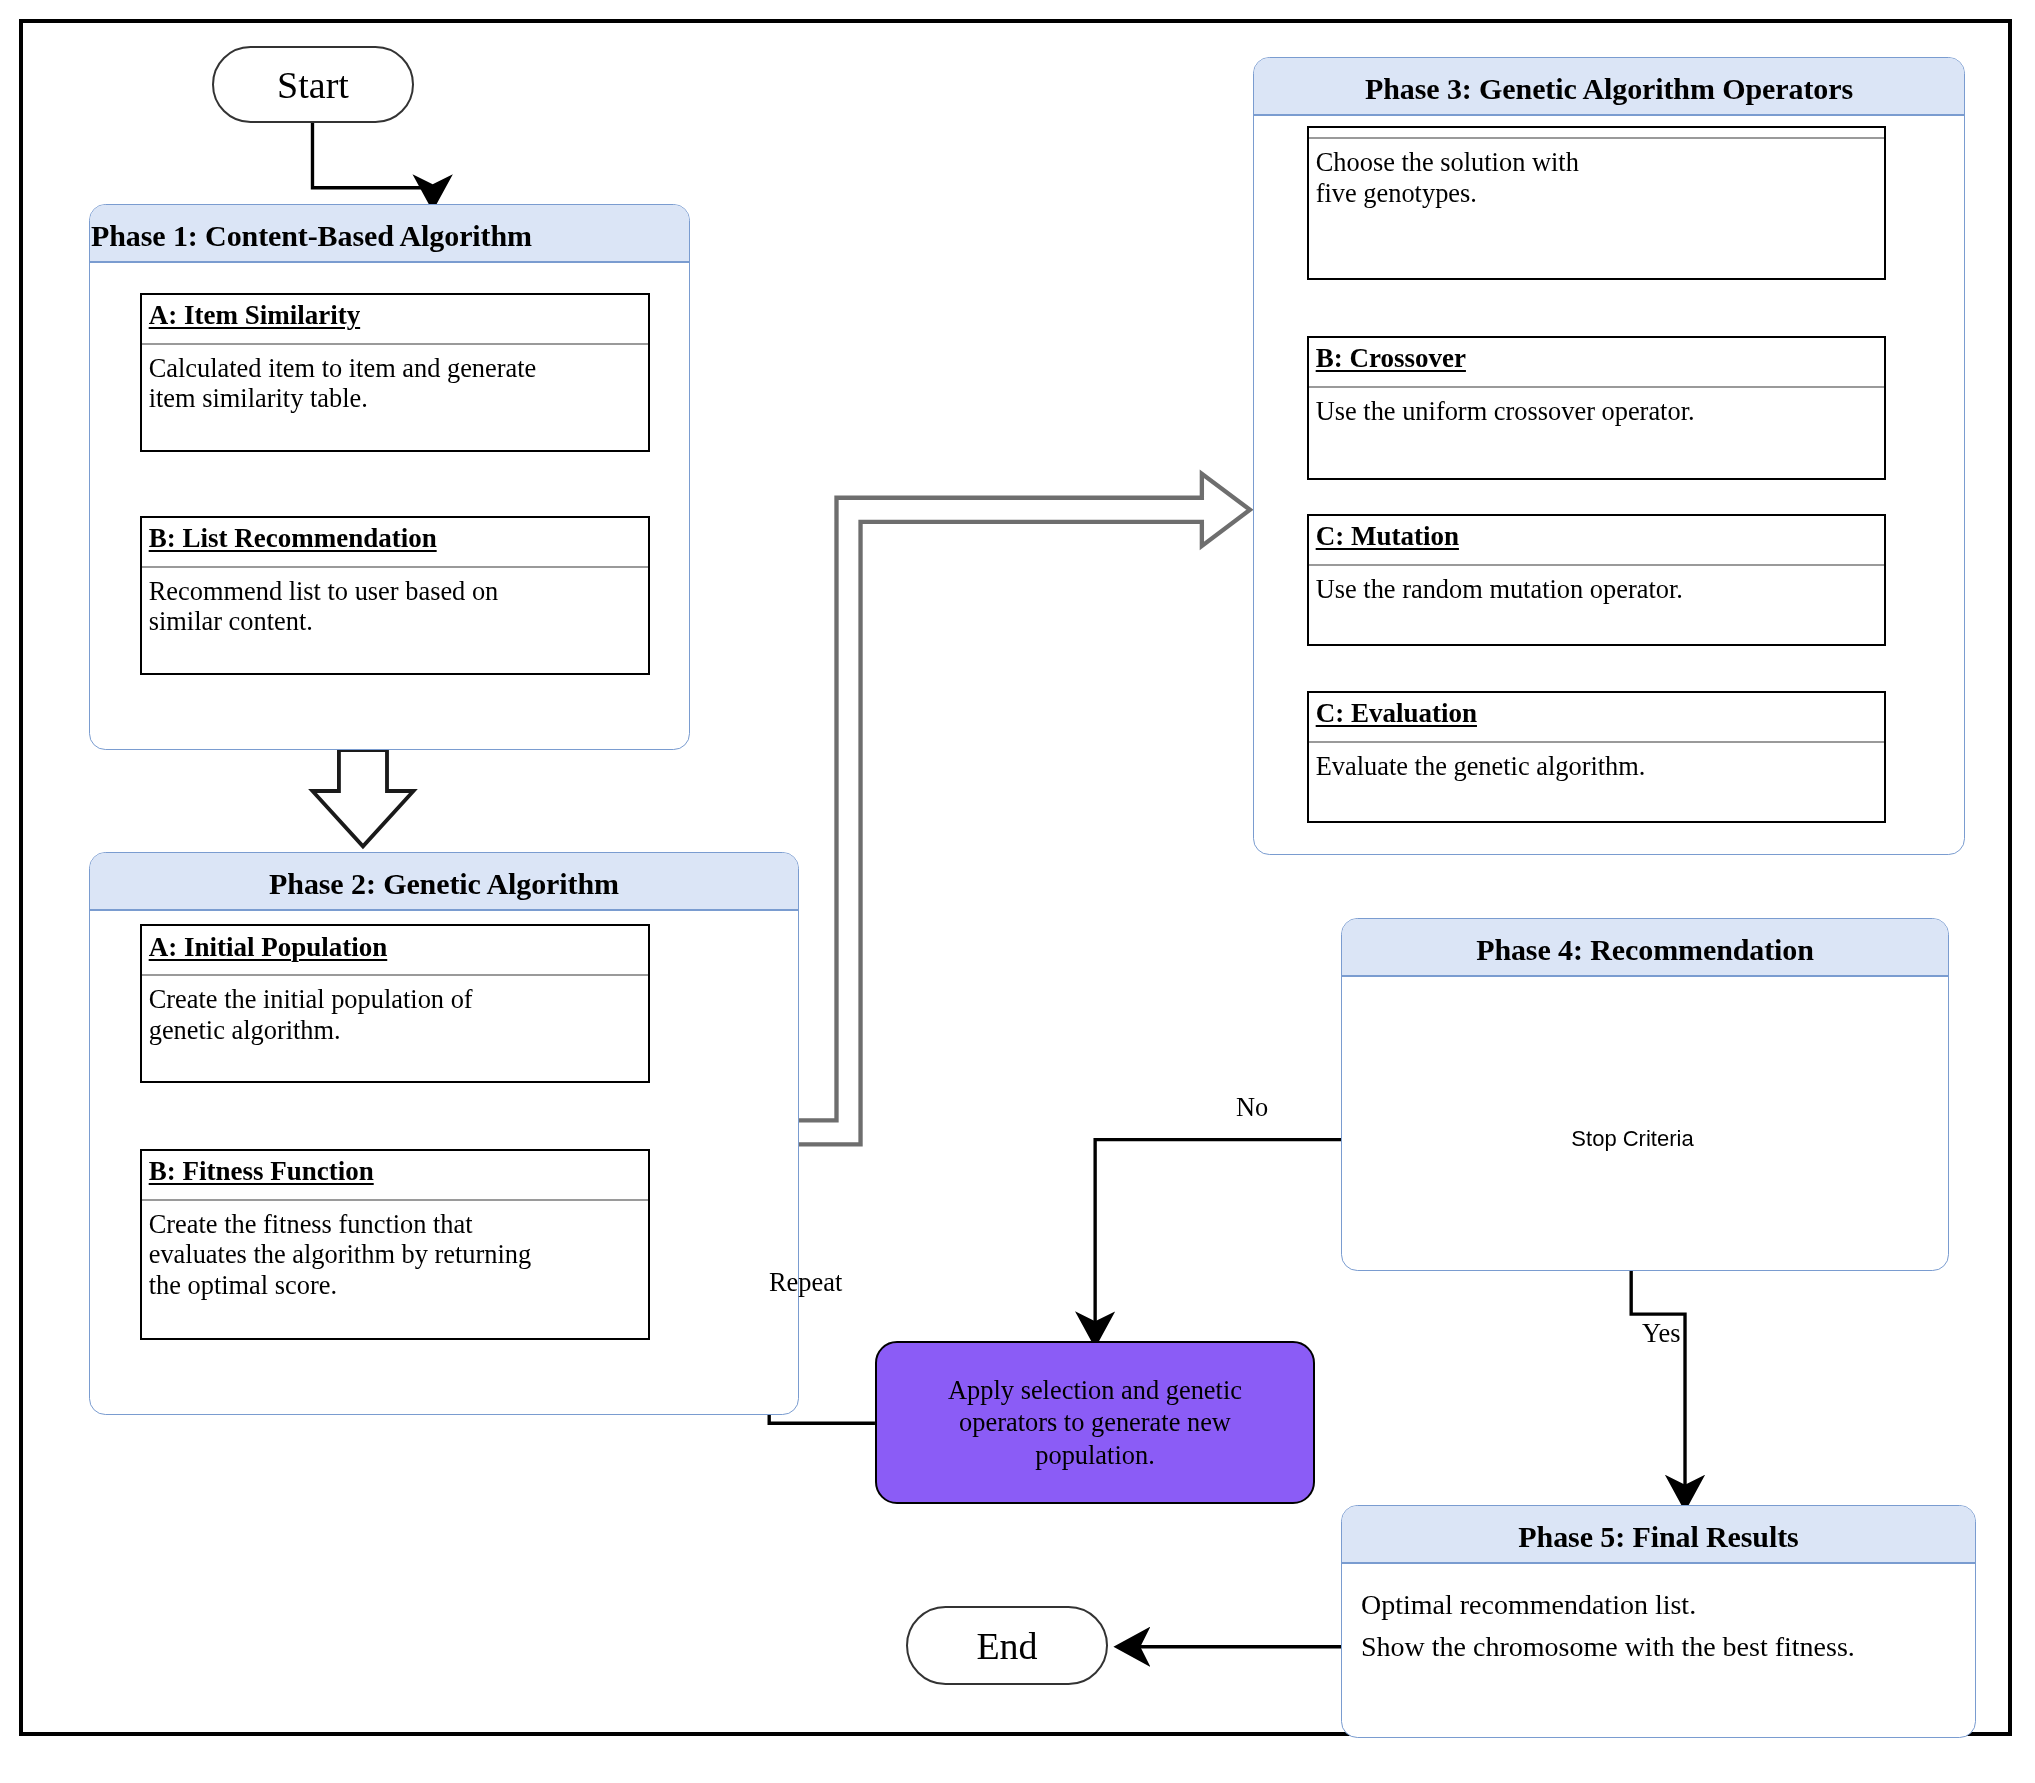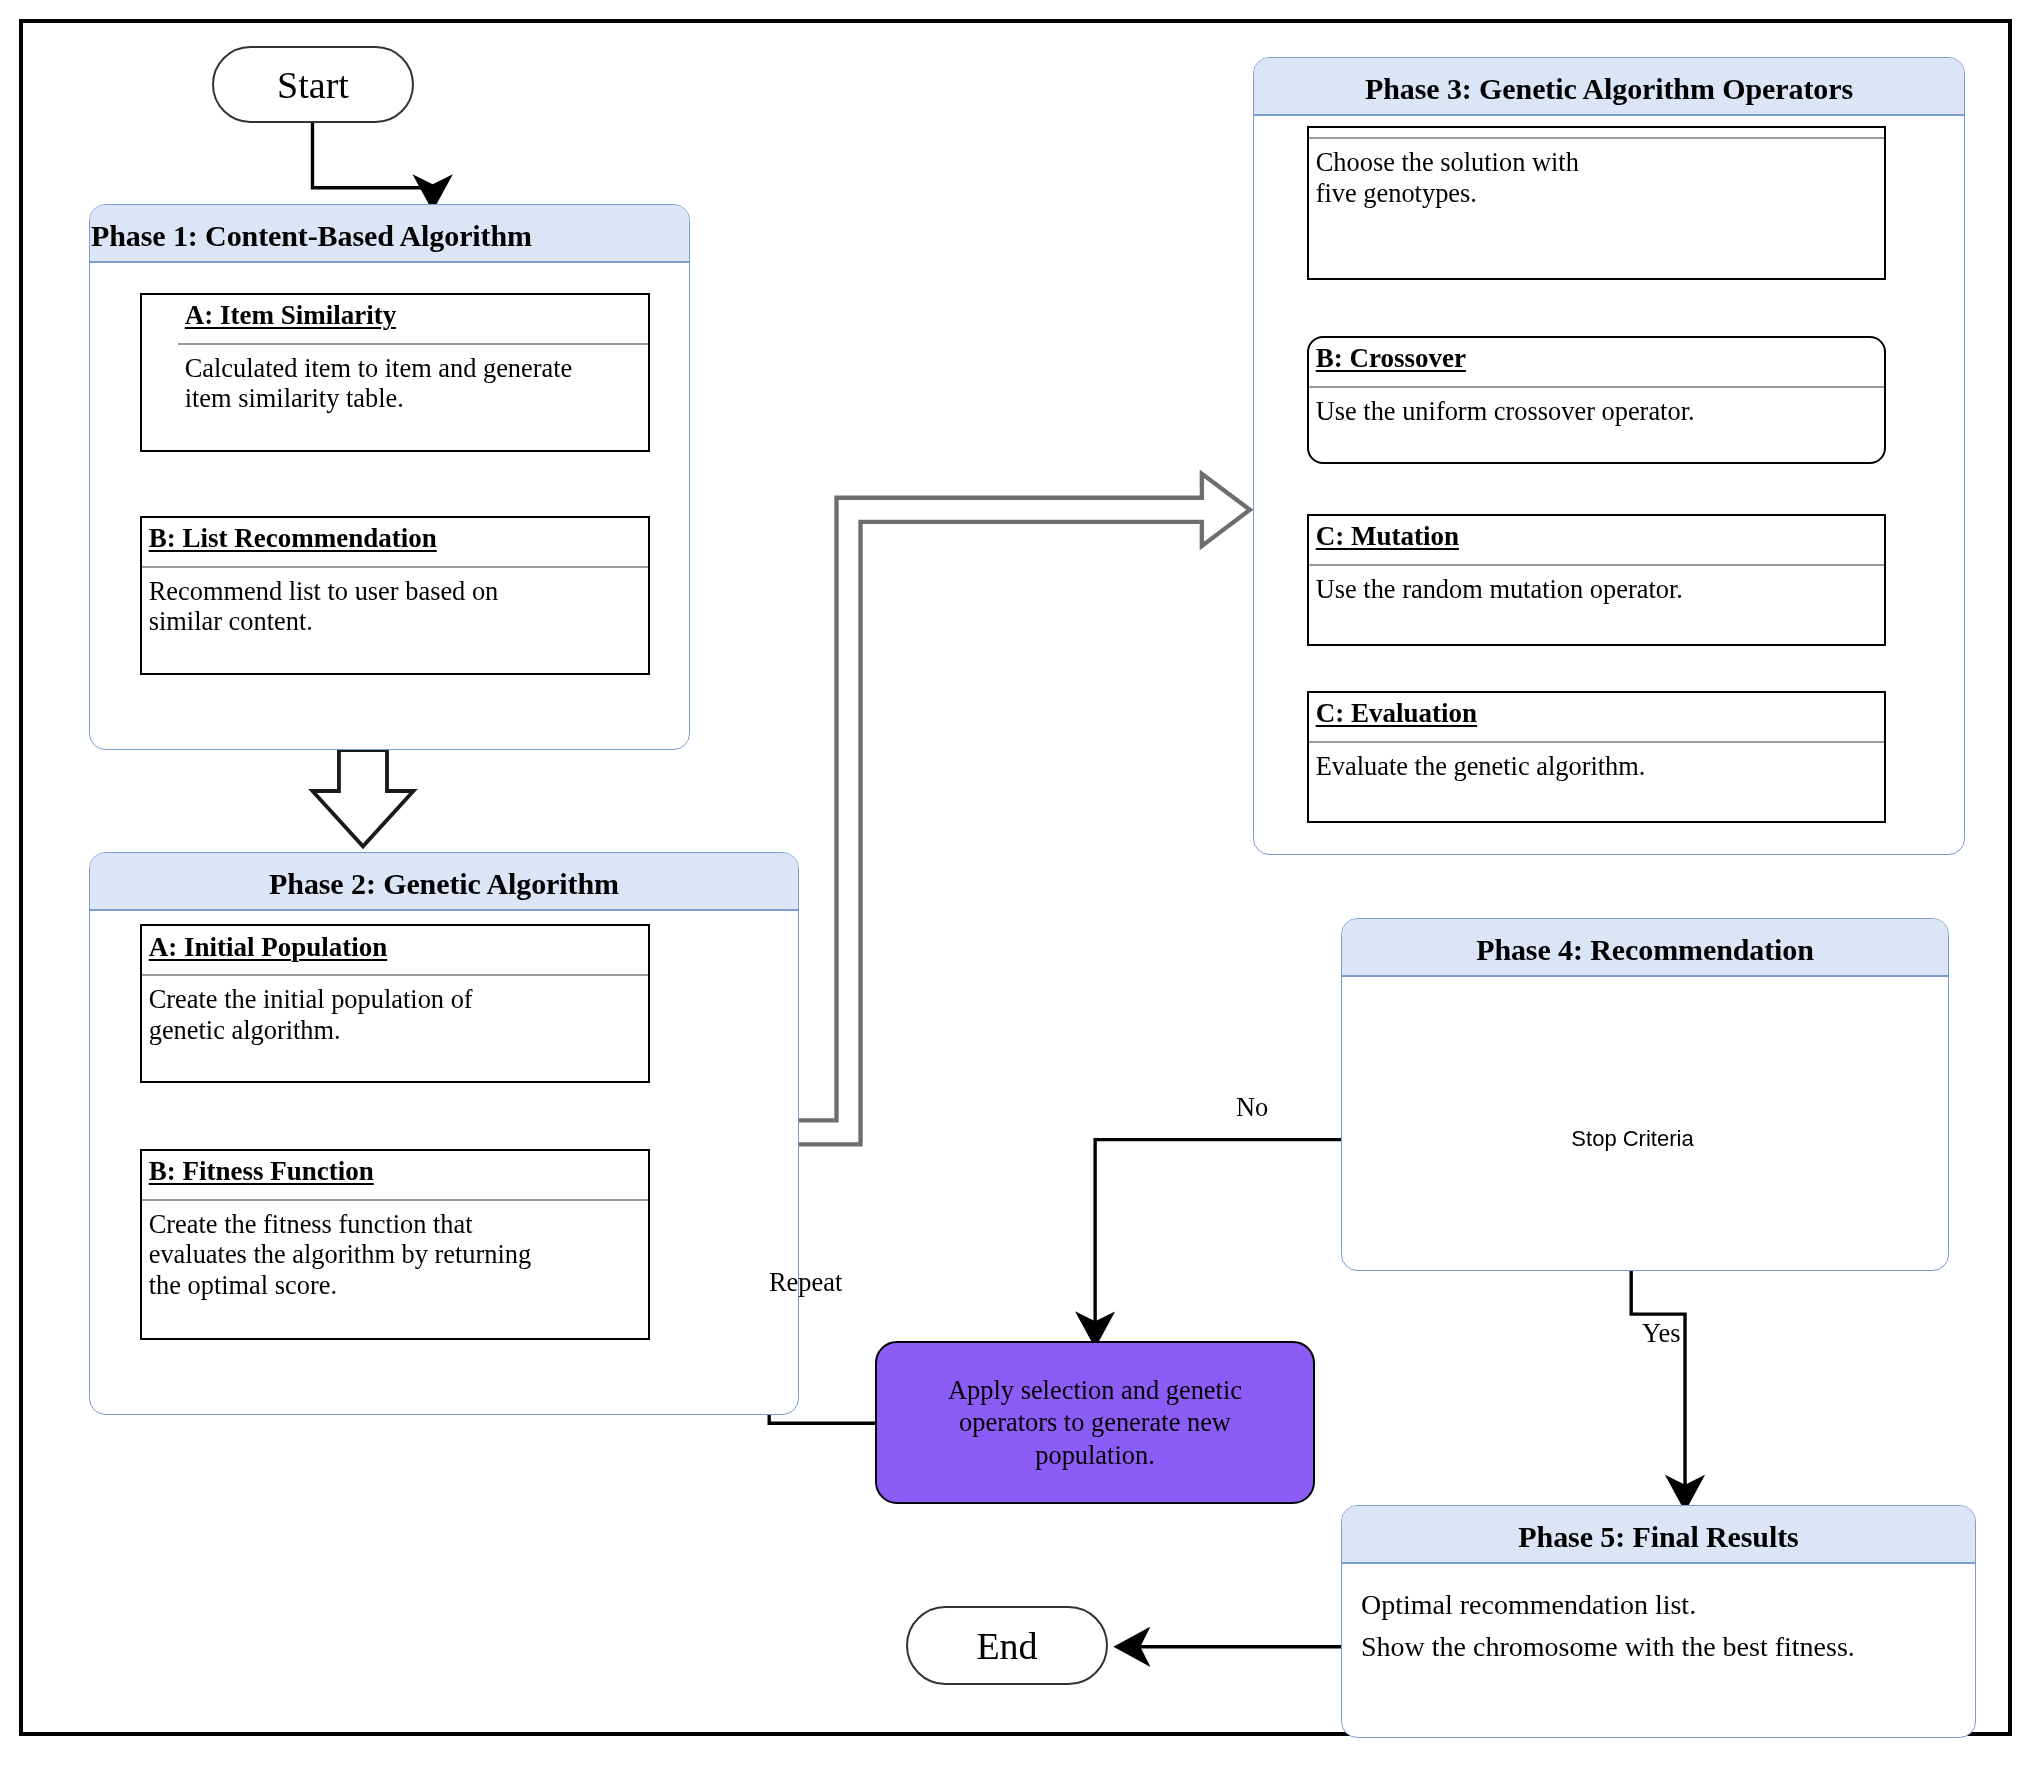--- a/index.html
+++ b/index.html
@@ -151,21 +151,21 @@
   </g>
 </svg>
 
 <div class="terminator" style="left:212px;top:46px;width:202px;height:77px;">
   <span>Start</span>
 </div>
 
 <div class="phase" style="left:89px;top:204px;width:601px;height:546px;">
   <div class="phase-head left">Phase 1: Content-Based Algorithm</div>
   <div class="phase-body">
-    <div class="card" style="left:50px;top:30px;width:510px;height:159px;padding-left:36px;">
+    <div class="card" style="left:50px;top:30px;width:510px;height:159px;">
       <div class="card-title">
         <span>A: Item Similarity</span>
       </div>
       <div class="card-rule"></div>
       <div class="card-text">Calculated item to item and generate
 item similarity table.</div>
     </div>
     <div class="card" style="left:50px;top:253px;width:510px;height:159px;">
       <div class="card-title">
         <span>B: List Recommendation</span>
@@ -201,21 +201,21 @@
 </div>
 
 <div class="phase" style="left:1253px;top:57px;width:712px;height:798px;">
   <div class="phase-head">Phase 3: Genetic Algorithm Operators</div>
   <div class="phase-body">
     <div class="card" style="left:53px;top:10.6px;width:579px;height:154px;">
       <div class="card-rule"></div>
       <div class="card-text">Choose the solution with
 five genotypes.</div>
     </div>
-    <div class="card" style="left:53px;top:220px;width:579px;height:128px;border-radius:16px;">
+    <div class="card" style="left:53px;top:220px;width:579px;height:144px;">
       <div class="card-title">
         <span>B: Crossover</span>
       </div>
       <div class="card-rule"></div>
       <div class="card-text">Use the uniform crossover operator.</div>
     </div>
     <div class="card" style="left:53px;top:398px;width:579px;height:132px;">
       <div class="card-title">
         <span>C: Mutation</span>
       </div>

